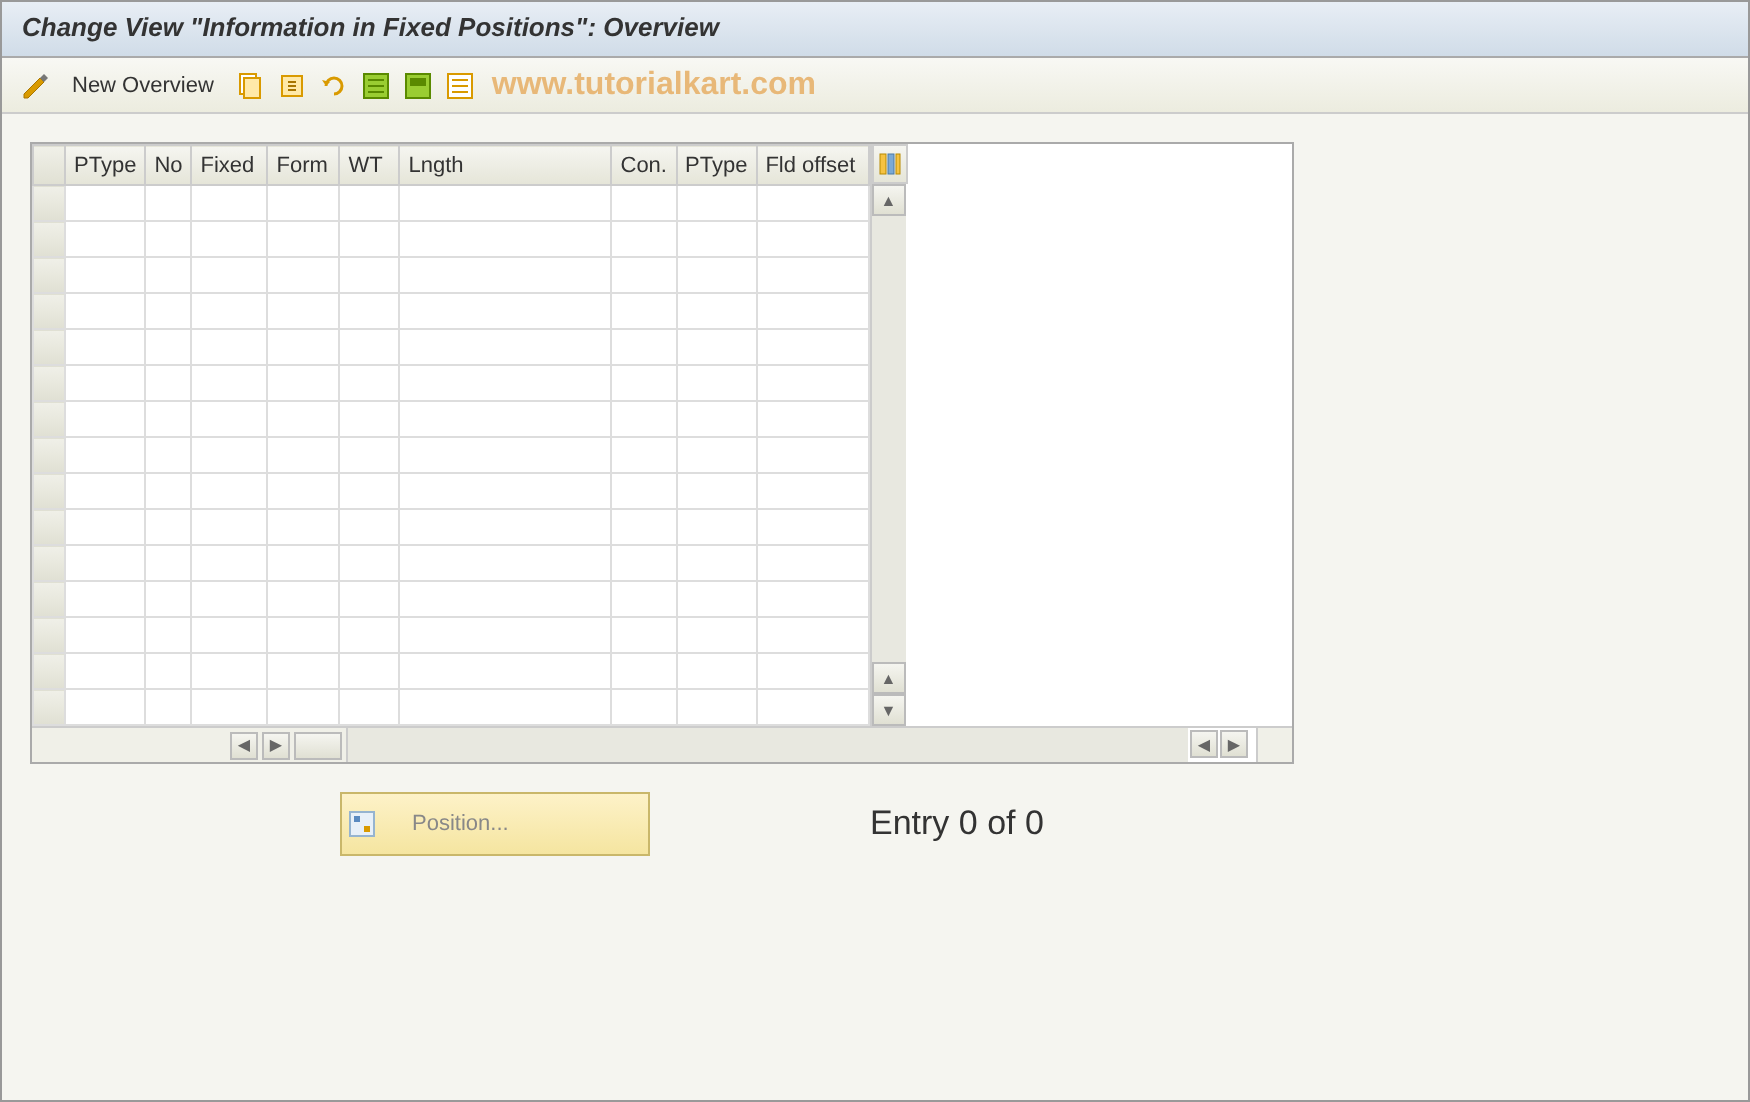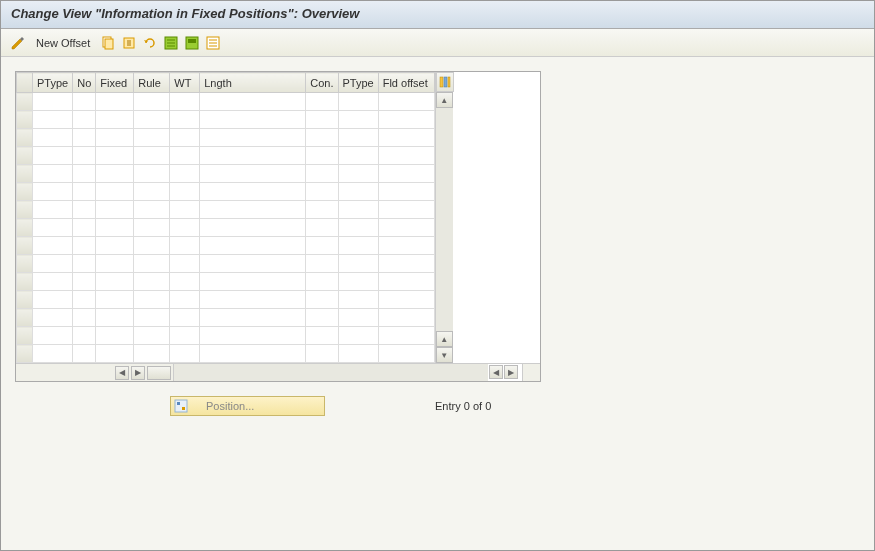--- a/index.html
+++ b/index.html
@@ -73,21 +73,21 @@
     }
     .form-label { color: #333; }
     .form-input {
       width: 36px;
       height: 18px;
       border: 1px solid #aaa;
       background: #fefefe;
     }
     .table-container {
       border: 1px solid #aaa;
-      width: 526px;
+      width: 632px;
       background: #fff;
       position: relative;
     }
     .table-wrapper {
       display: flex;
     }
     .main-table {
       border-collapse: collapse;
       background: #fff;
       font-size: 11px;
@@ -188,38 +188,38 @@
     }
     .footer-row {
       display: flex;
       align-items: center;
       margin-top: 14px;
       gap: 110px;
       padding-left: 155px;
     }
     .position-btn {
       width: 155px;
-      height: 20px;
+      height: 32px;
       background: linear-gradient(to bottom, #fdf2c8, #f5e5a0);
       border: 1px solid #c9b76a;
       display: flex;
       align-items: center;
       cursor: pointer;
       font-size: 11px;
       color: #888;
       padding-left: 3px;
       gap: 18px;
     }
     .position-btn .pos-icon {
       width: 14px;
       height: 14px;
       display: inline-flex;
     }
     .entry-text {
-      font-size: 11px;
+      font-size: 17px;
       color: #333;
     }
     
     svg { display: block; }
   </style>
 </head>
 <body>
 
 <div class="window">
 
@@ -227,21 +227,21 @@
     <span>Change View "Information in Fixed Positions": Overview</span>
   </div>
 
   <div class="toolbar">
     <span class="toolbar-icon">
       <svg width="16" height="16" viewBox="0 0 16 16">
           <path d="M2 12 L10 4 L12 6 L4 14 L2 14 Z" fill="#d99a00" stroke="#a87500" stroke-width="0.5"></path>
           <path d="M10 4 L12 2 L14 4 L12 6 Z" fill="#777"></path>
         </svg>
     </span>
-    <span class="new-entries">New Offset</span>
+    <span class="new-entries">New Overview</span>
     <span class="toolbar-icon">
       <svg width="16" height="16" viewBox="0 0 16 16">
           <rect x="3" y="2" width="8" height="10" fill="#fff" stroke="#d99a00"></rect>
           <rect x="5" y="4" width="8" height="10" fill="#ffe9a8" stroke="#d99a00"></rect>
         </svg>
     </span>
     <span class="toolbar-icon">
       <svg width="16" height="16" viewBox="0 0 16 16">
           <rect x="3" y="3" width="10" height="10" fill="#ffe9a8" stroke="#d99a00"></rect>
           <line x1="6" y1="6" x2="10" y2="6" stroke="#a87500"></line>
@@ -270,35 +270,36 @@
         </svg>
     </span>
     <span class="toolbar-icon">
       <svg width="16" height="16" viewBox="0 0 16 16">
           <rect x="2" y="2" width="12" height="12" fill="#fff" stroke="#d99a00"></rect>
           <line x1="4" y1="5" x2="12" y2="5" stroke="#d99a00"></line>
           <line x1="4" y1="8" x2="12" y2="8" stroke="#d99a00"></line>
           <line x1="4" y1="11" x2="12" y2="11" stroke="#d99a00"></line>
         </svg>
     </span>
+    <span class="watermark">www.tutorialkart.com</span>
   </div>
 
   <div class="content">
 
 
     <div class="table-container">
       <div class="table-wrapper">
         <table class="main-table">
           <thead>
             <tr id="header-row">
               <th class="row-selector"></th>
             <th style="width: 38px;">PType</th>
                 <th style="width: 22px;">No</th>
                 <th style="width: 38px;">Fixed</th>
-                <th style="width: 36px;">Rule</th>
+                <th style="width: 36px;">Form</th>
                 <th style="width: 30px;">WT</th>
                 <th style="width: 106px;">Lngth</th>
                 <th style="width: 32px;">Con.</th>
                 <th style="width: 32px;">PType</th>
                 <th style="width: 56px;">Fld offset</th>
               </tr>
           </thead>
           <tbody id="table-body">
               <tr>
                 <td class="row-selector"></td>

